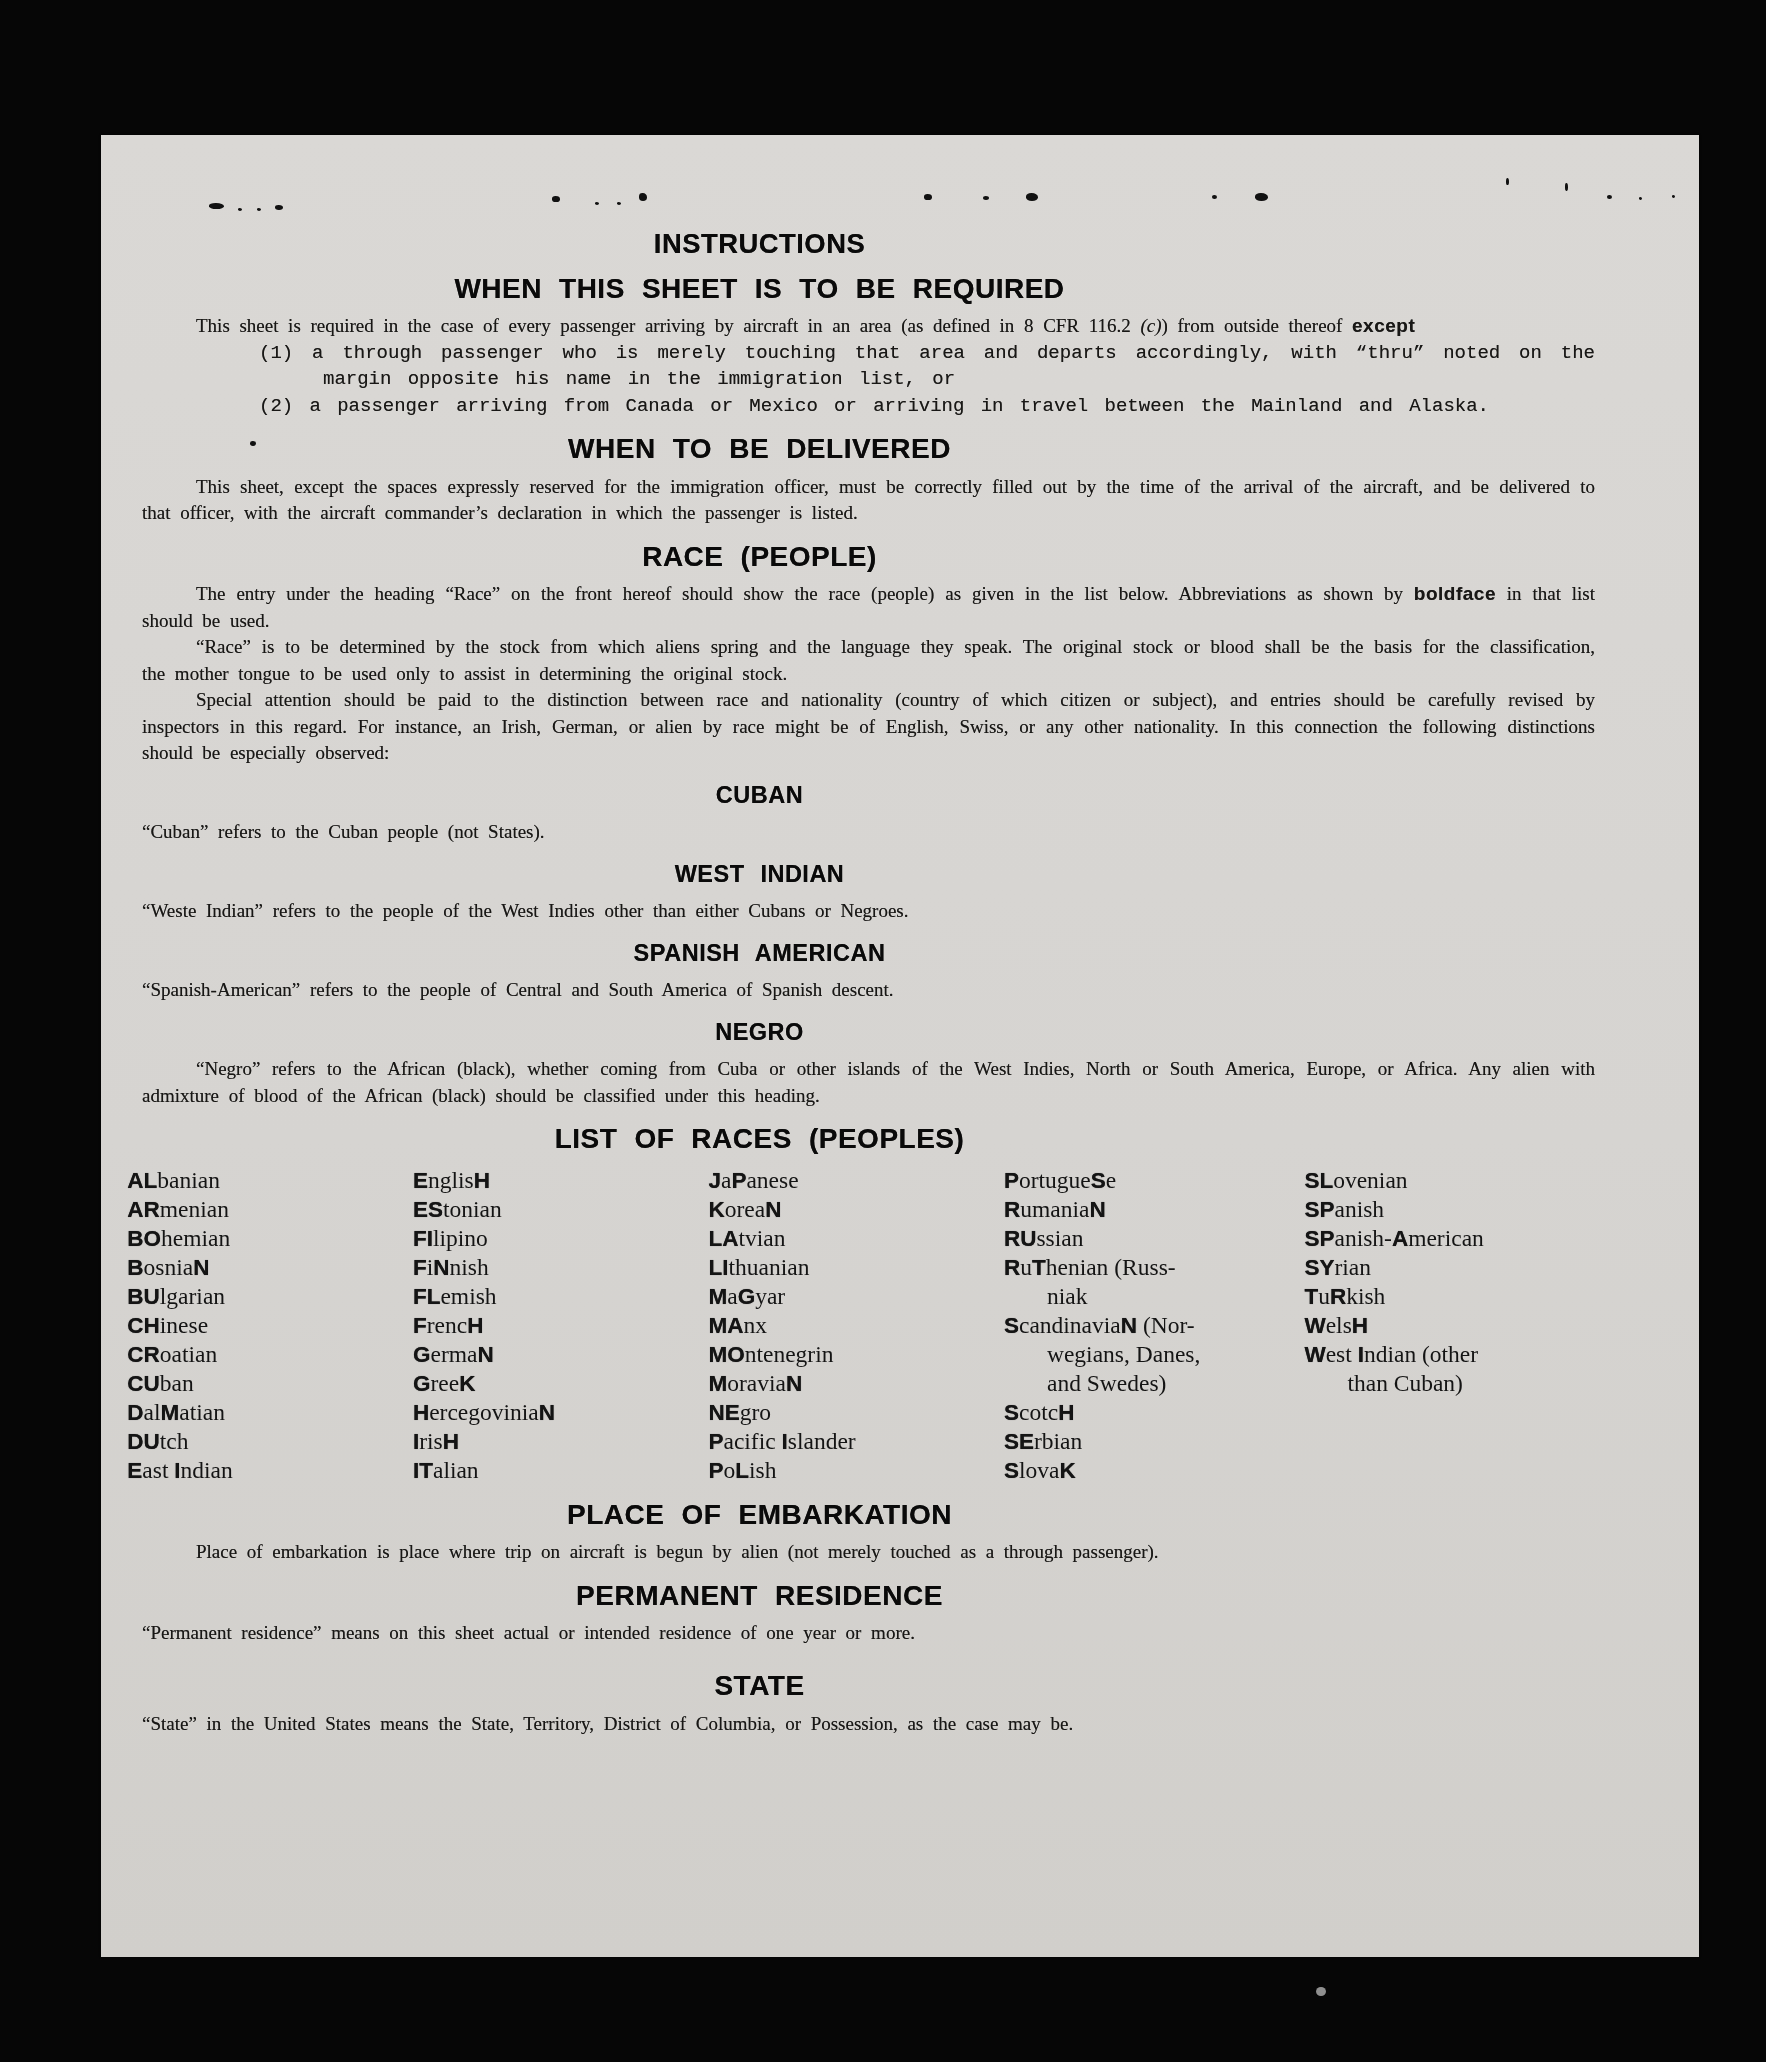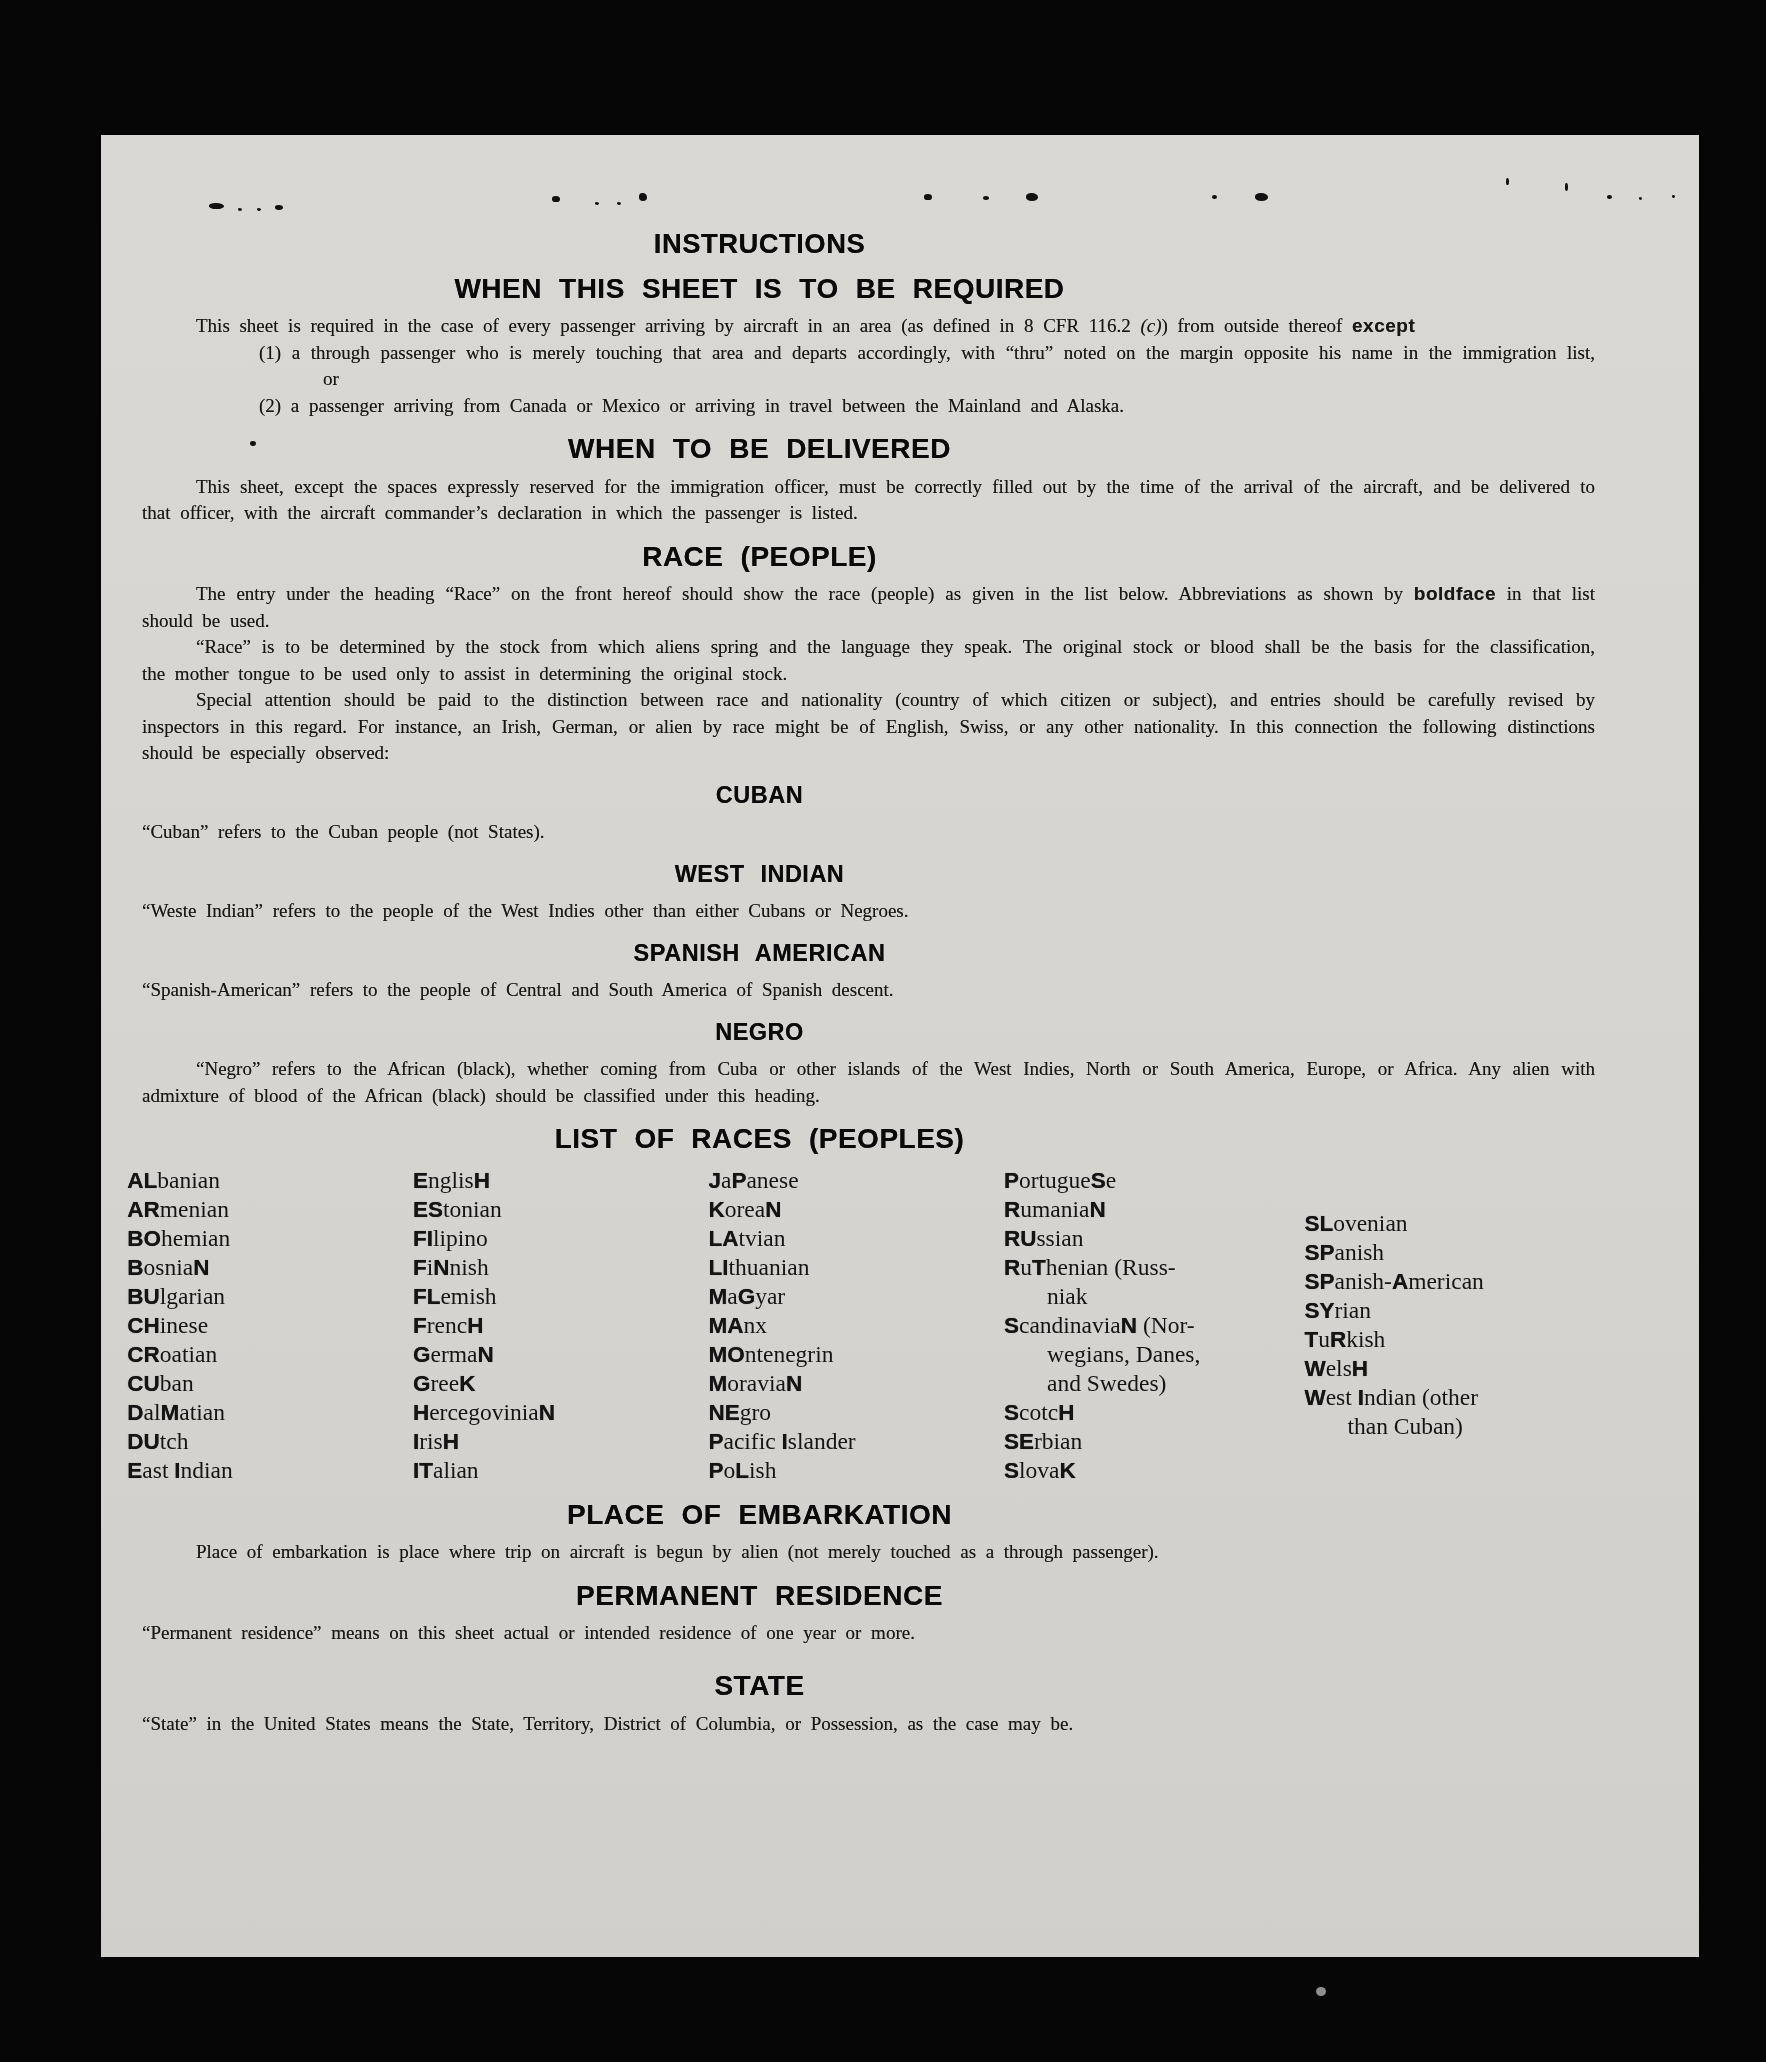--- a/index.html
+++ b/index.html
@@ -16,27 +16,27 @@
       text-shadow:0 0 0.6px rgba(0,0,0,.7);}
   .hd-main{font-size:27.4px;line-height:31px;}
   .hd-sub{font-size:28px;line-height:31px;margin-top:13.7px;}
   .hd-sec{font-size:28px;line-height:31px;margin-top:13.7px;margin-bottom:9.8px;text-align:center;}
   .hd-def{font-size:23.5px;line-height:29px;margin-top:13.7px;margin-bottom:9.8px;}
 
   
   .p{font-size:19px;line-height:26.5px;text-align:justify;word-spacing:4.9px;color:#181715;
      text-shadow:0 0 0.5px rgba(20,20,20,.55);}
   .p.ind{text-indent:54px;}
-  .list-item{padding-left:181px;text-indent:-64px;text-align:justify;}
+  .list-item{padding-left:181px;text-indent:-64px;text-align:justify;font-family:Liberation Mono, monospace;}
   .seg-b{font-family:"Liberation Sans",sans-serif;font-weight:bold;letter-spacing:0.5px;}
   .seg-i{font-style:italic;}
 
   
   .races{display:flex;margin-left:-14.7px;margin-top:11.8px;margin-bottom:7.8px;
-         font-size:23.5px;line-height:29px;color:#141414;align-items:center;}
+         font-size:23.5px;line-height:29px;color:#141414;}
   .race-col-0{width:289px;} .race-col-1{width:299px;} .race-col-2{width:299px;}
   .race-col-3{width:304px;} .race-col-4{width:294px;}
   .race-cont{margin-left:43px;}
   .bf{font-family:"Liberation Sans",sans-serif;font-weight:bold;font-size:22.5px;
       text-shadow:0 0 0.7px rgba(0,0,0,.8);}
 
   
   .speck{position:absolute;background:#111;border-radius:45% 55% 50% 50%;}
   .dot-light{position:absolute;background:#8f8f8f;border-radius:50%;}
 </style>

